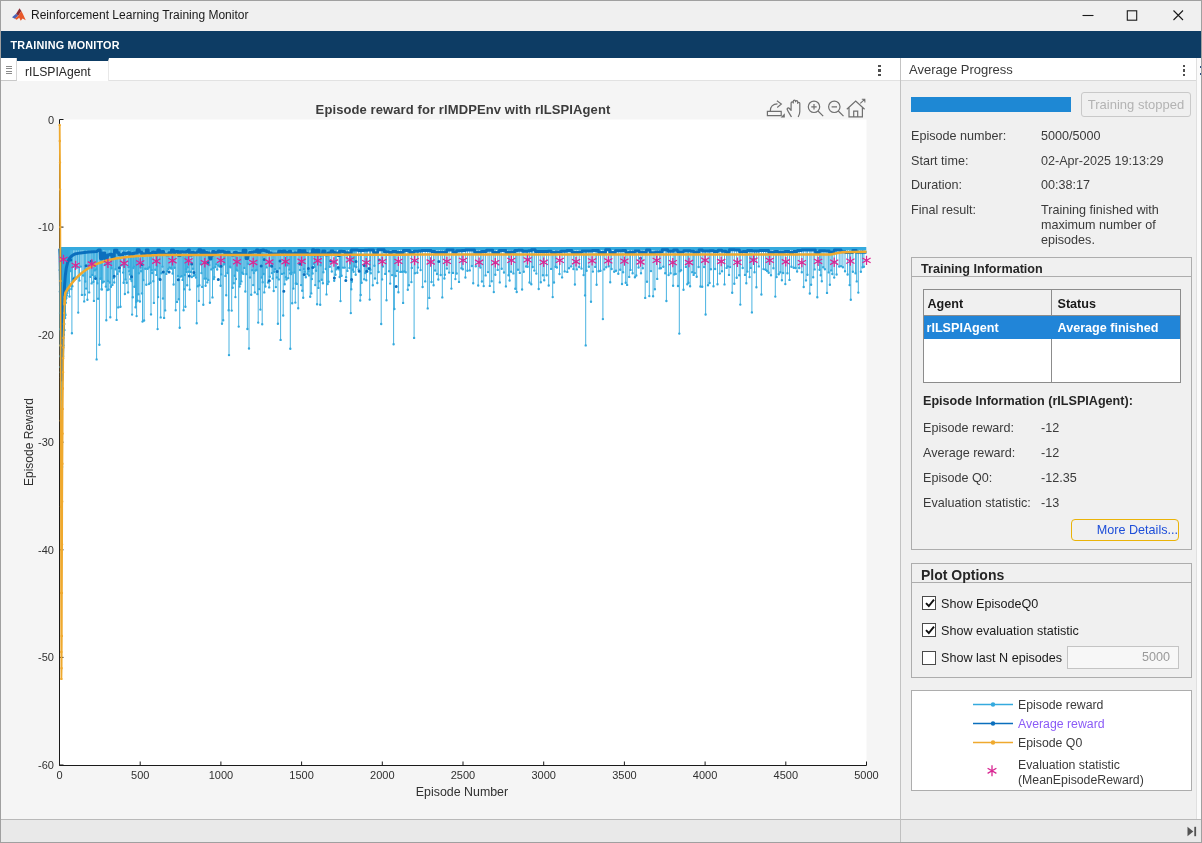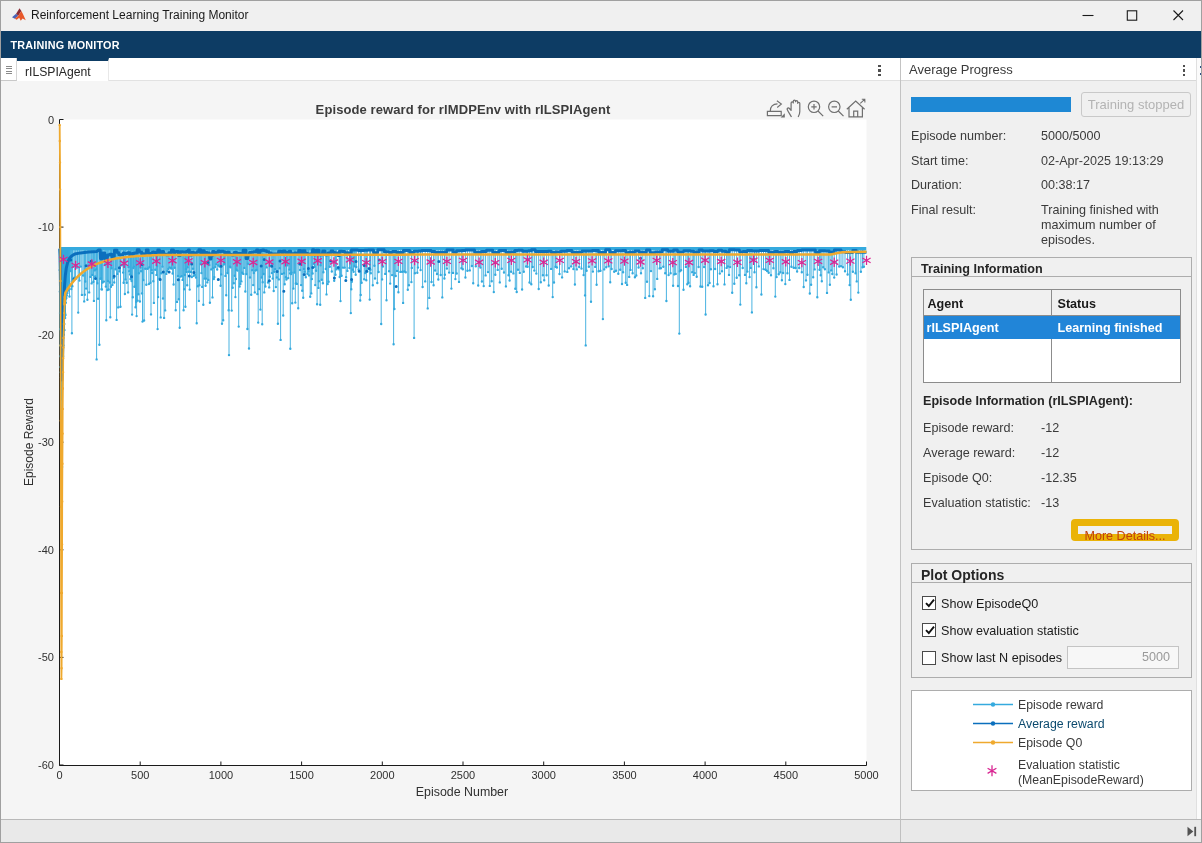--- a/index.html
+++ b/index.html
@@ -157,31 +157,31 @@
 <div class="abs" style="left:911px;top:257px;width:281px;height:293px;border:1px solid #adadad"></div>
 <div class="abs" style="left:911px;top:257px;width:281px;height:20px;border-bottom:1px solid #adadad"></div>
 <div class="abs" style="left:921px;top:261.5px;font-size:12.6px;font-weight:bold;color:#262626">Training Information</div>
 <div class="abs" style="left:922.5px;top:288.5px;width:258px;height:94.5px;border:1px solid #8c8c8c;background:#fff"></div>
 <div class="abs" style="left:923.5px;top:289.5px;width:256px;height:26px;background:#f0f0f0;border-bottom:1px solid #8c8c8c"></div>
 <div class="abs" style="left:1051px;top:289.5px;width:1px;height:92.5px;background:#8c8c8c"></div>
 <div class="abs" style="left:927.5px;top:296.5px;font-size:12.6px;font-weight:bold;color:#1a1a1a">Agent</div>
 <div class="abs" style="left:1057.5px;top:296.5px;font-size:12.6px;font-weight:bold;color:#1a1a1a">Status</div>
 <div class="abs" style="left:923.5px;top:316px;width:256px;height:22.5px;background:#2185d8"></div>
 <div class="abs" style="left:926.5px;top:320.5px;font-size:12.6px;font-weight:bold;color:#fff">rILSPIAgent</div>
-<div class="abs" style="left:1057.5px;top:320.5px;font-size:12.6px;font-weight:bold;color:#fff">Learning finished</div>
+<div class="abs" style="left:1057.5px;top:320.5px;font-size:12.6px;font-weight:bold;color:#fff">Average finished</div>
 <div class="abs" style="left:923px;top:394px;font-size:12.6px;font-weight:bold;color:#262626">Episode Information (rILSPIAgent):</div>
 <div class="abs" style="left:923px;top:420.5px;font-size:12.6px;color:#3a3a3a">Episode reward:</div>
 <div class="abs" style="left:1041px;top:420.5px;font-size:12.6px;color:#3a3a3a">-12</div>
 <div class="abs" style="left:923px;top:445.5px;font-size:12.6px;color:#3a3a3a">Average reward:</div>
 <div class="abs" style="left:1041px;top:445.5px;font-size:12.6px;color:#3a3a3a">-12</div>
 <div class="abs" style="left:923px;top:470.5px;font-size:12.6px;color:#3a3a3a">Episode Q0:</div>
 <div class="abs" style="left:1041px;top:470.5px;font-size:12.6px;color:#3a3a3a">-12.35</div>
 <div class="abs" style="left:923px;top:495.5px;font-size:12.6px;color:#3a3a3a">Evaluation statistic:</div>
 <div class="abs" style="left:1041px;top:495.5px;font-size:12.6px;color:#3a3a3a">-13</div>
-<div class="abs" style="left:1071px;top:519px;width:108px;height:22px;border:7px solid #eab308;border-radius:4px;font-size:12.6px;color:#c2410c;text-align:center;line-height:20px">More Details...</div>
+<div class="abs" style="left:1071px;top:519px;width:108px;height:22px;border:1px solid #eab308;border-radius:4px;font-size:12.6px;color:#1d4ed8;text-align:right;line-height:20px">More Details...</div>
 <div class="abs" style="left:911px;top:562.5px;width:281px;height:115.5px;border:1px solid #adadad"></div>
 <div class="abs" style="left:911px;top:562.5px;width:281px;height:20px;border-bottom:1px solid #adadad"></div>
 <div class="abs" style="left:921px;top:567px;font-size:14px;font-weight:bold;color:#262626">Plot Options</div>
 <div class="abs" style="left:922px;top:596px;width:14px;height:14px;border:1.5px solid #4a4a4a;background:#fff"></div>
 <svg class="abs" style="left:923.5px;top:596.5px" width="12" height="12" viewBox="0 0 12 12">
     <path d="M2 6.2 4.8 9 10 2.6" stroke="#111" stroke-width="1.9" fill="none"></path>
   </svg>
 <div class="abs" style="left:941px;top:596.5px;font-size:12.6px;color:#1a1a1a">Show EpisodeQ0</div>
 <div class="abs" style="left:922px;top:623px;width:14px;height:14px;border:1.5px solid #4a4a4a;background:#fff"></div>
 <svg class="abs" style="left:923.5px;top:623.5px" width="12" height="12" viewBox="0 0 12 12">
@@ -197,21 +197,21 @@
 <path d="M62 14.5h40" stroke="#35aade"></path>
       <path d="M62 33.5h40" stroke="#0b6fbd"></path>
       <path d="M62 52.5h40" stroke="#efa92e"></path>
 </g>
 <circle cx="82" cy="14.5" r="2.2" fill="#35aade"></circle>
     <circle cx="82" cy="33.5" r="2.2" fill="#0b6fbd"></circle>
     <circle cx="82" cy="52.5" r="2.2" fill="#efa92e"></circle>
 <path d="M81 75.3v11M76.6 78.2l8.8 5.2M76.6 83.4l8.8-5.2" stroke="#d92793" stroke-width="1.3" fill="none"></path>
 </svg>
 <div class="abs" style="left:1018px;top:698px;font-size:12.3px;color:#3a3a3a">Episode reward</div>
-<div class="abs" style="left:1018px;top:717px;font-size:12.3px;color:#0c4a6e">Average reward</div>
+<div class="abs" style="left:1018px;top:717px;font-size:12.3px;color:#8b5cf6">Average reward</div>
 <div class="abs" style="left:1018px;top:736px;font-size:12.3px;color:#3a3a3a">Episode Q0</div>
 <div class="abs" style="left:1018px;top:758px;width:175px;font-size:12.3px;line-height:14.8px;color:#3a3a3a">Evaluation statistic (MeanEpisodeReward)</div>
 <div class="abs" style="left:1199.5px;top:65.5px;width:2.5px;height:2.5px;background:#33508a"></div>
 <div class="abs" style="left:1199.5px;top:72.5px;width:2.5px;height:2.5px;background:#33508a"></div>
 <div class="abs" style="left:0;top:819px;width:1202px;height:24px;background:#e9e9e9;border-top:1px solid #b9b9b9"></div>
 <svg class="abs" style="left:1186px;top:826px" width="11" height="11" viewBox="0 0 11 11">
     <path d="M1.5 0.8v9.4l5.8-4.7z" fill="#525252"></path>
     <rect x="8.3" y="0.8" width="1.8" height="9.4" fill="#525252"></rect>
   </svg>
 <div class="abs" style="left:900px;top:819px;width:1px;height:24px;background:#c0c0c0"></div>

